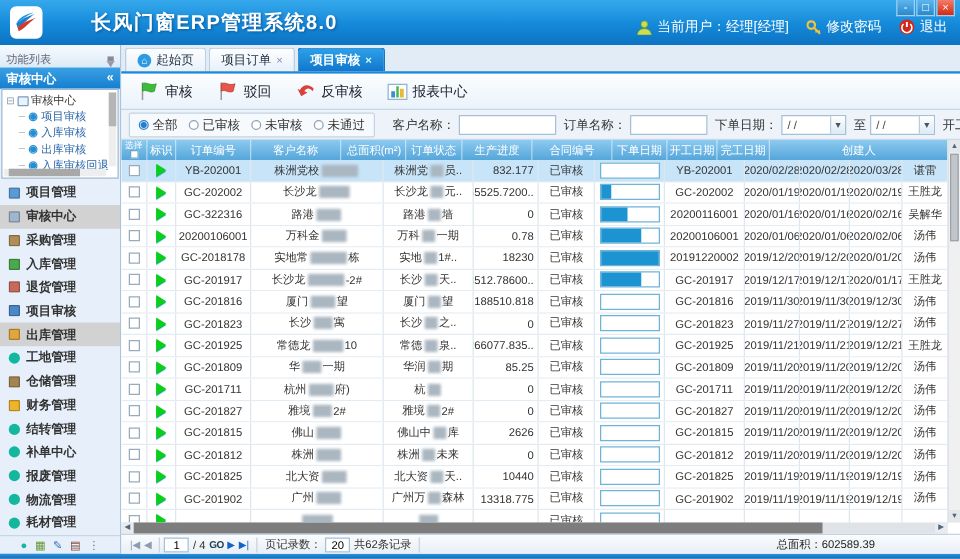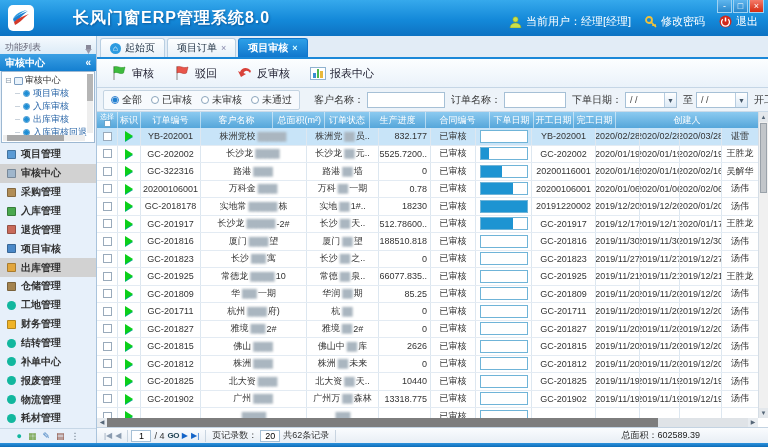--- a/index.html
+++ b/index.html
@@ -224,26 +224,26 @@
    </div>
           <div class="nav-item">
      <span class="nav-ico sq" style="background:#4a88c8"></span>
      <span>项目审核</span>
    </div>
           <div class="nav-item active">
      <span class="nav-ico sq" style="background:#e2a63c"></span>
      <span>出库管理</span>
    </div>
           <div class="nav-item">
+     <span class="nav-ico " style="background:#12b79e"></span>
+     <span>工地管理</span>
+   </div>
+          <div class="nav-item">
      <span class="nav-ico sq" style="background:#a3834f"></span>
      <span>仓储管理</span>
-   </div>
-          <div class="nav-item">
-     <span class="nav-ico " style="background:#12b79e"></span>
-     <span>工地管理</span>
    </div>
           <div class="nav-item">
      <span class="nav-ico sq" style="background:#f0b428"></span>
      <span>财务管理</span>
    </div>
           <div class="nav-item">
      <span class="nav-ico " style="background:#12b79e"></span>
      <span>结转管理</span>
    </div>
           <div class="nav-item">

